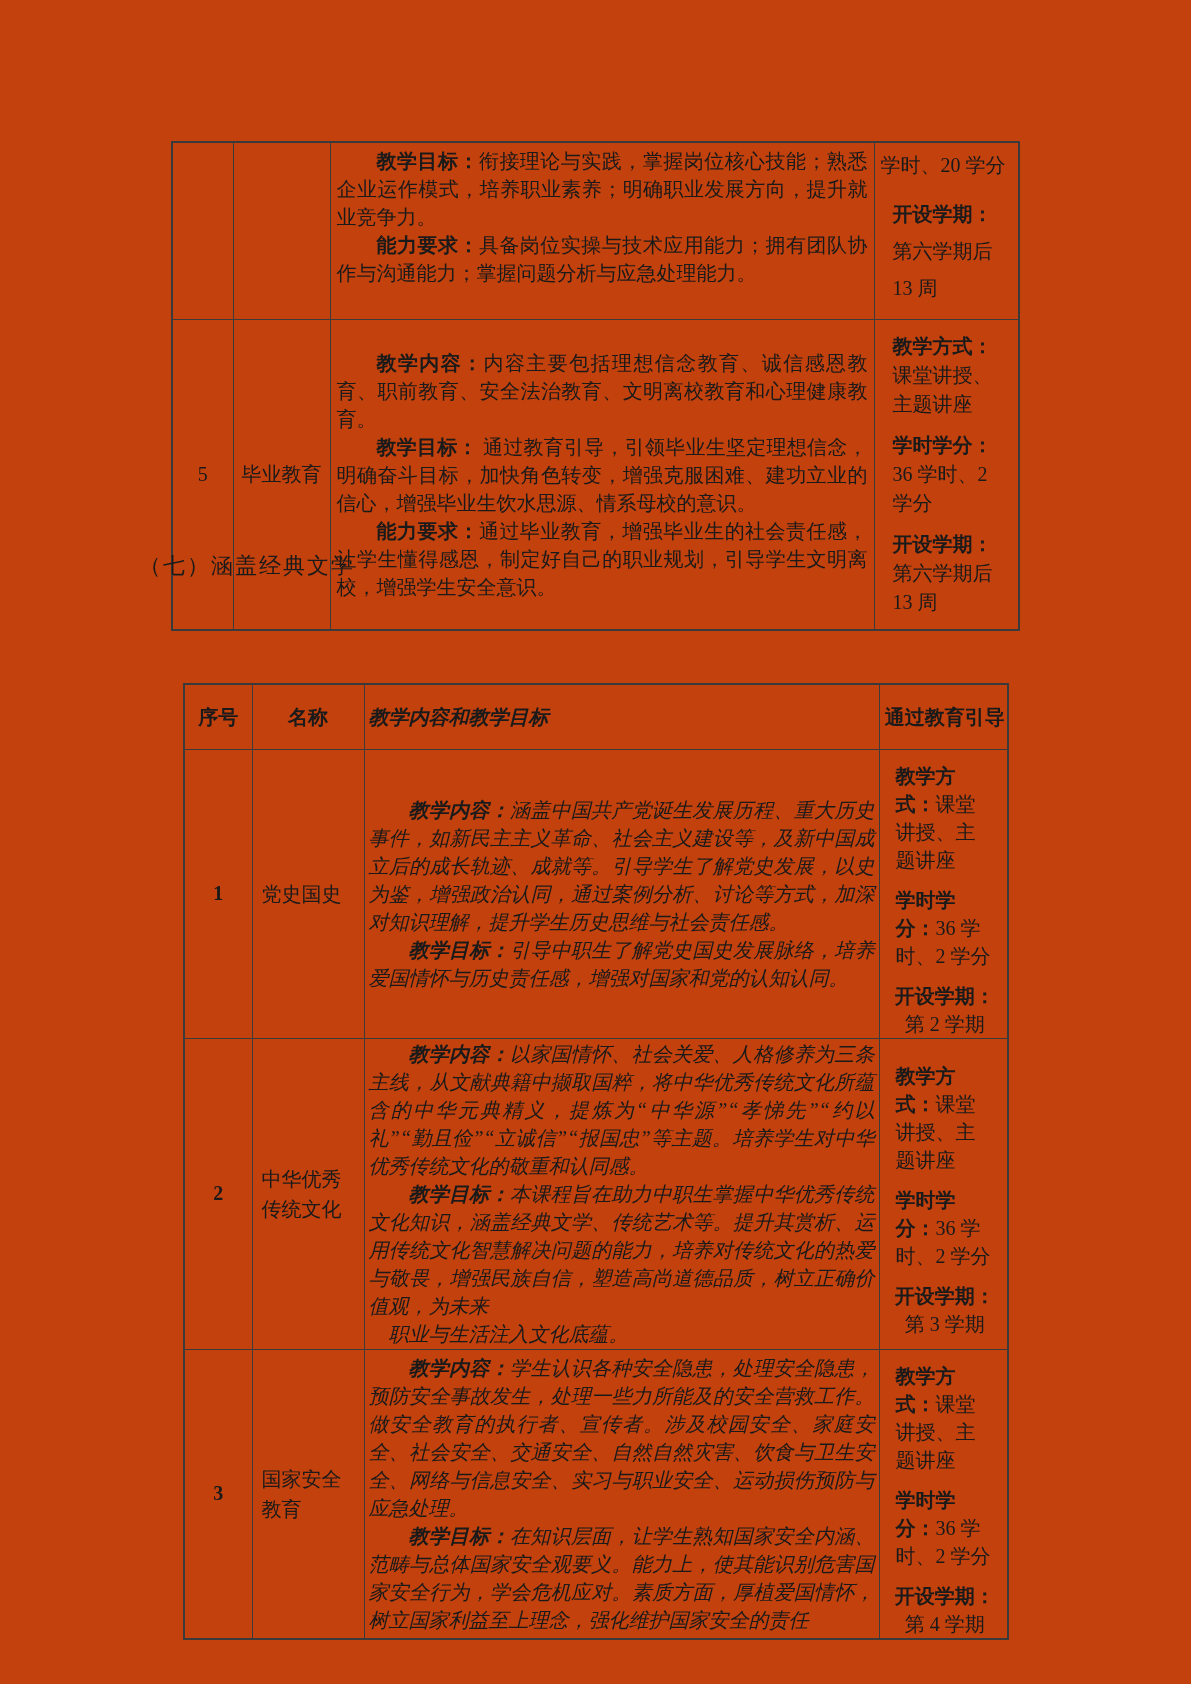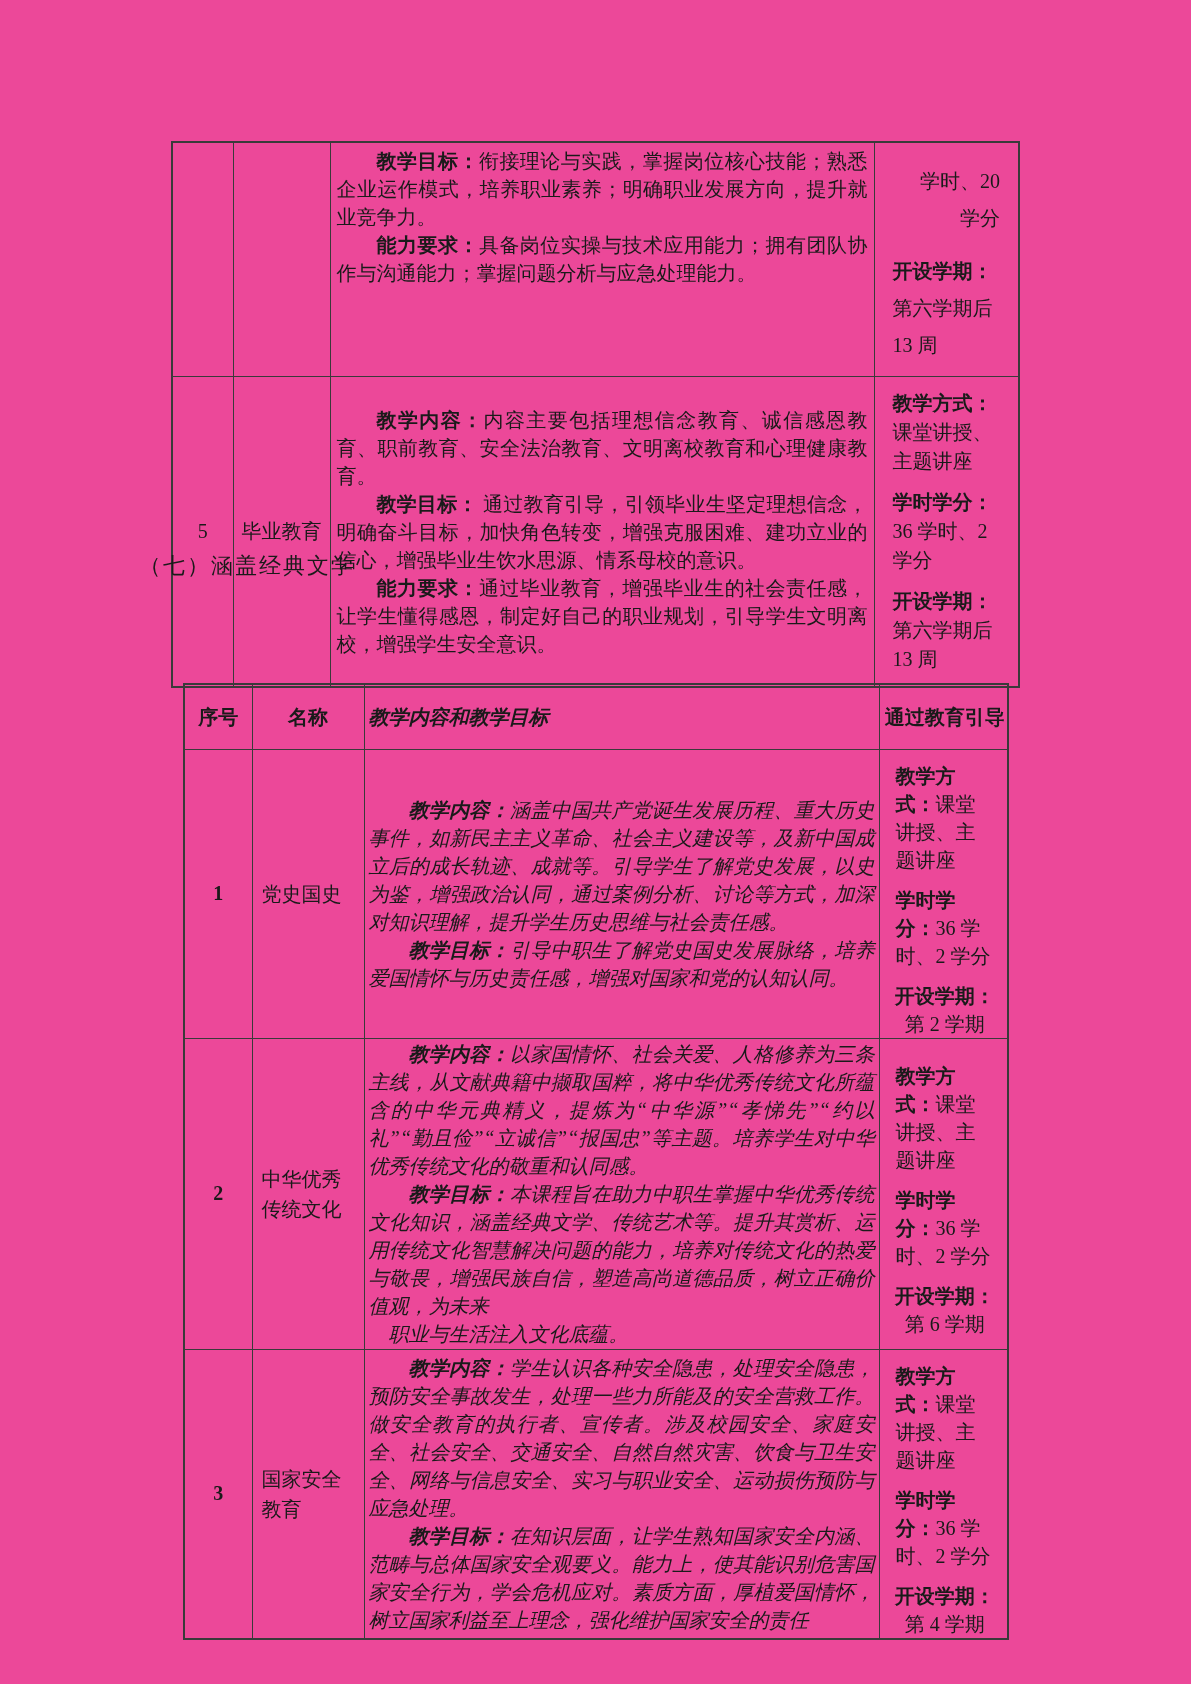--- a/index.html
+++ b/index.html
@@ -1,17 +1,17 @@
 <!DOCTYPE html>
 <html><head>
 <meta charset="utf-8">
 <style>
   html,body{margin:0;padding:0;background:#888;}
   .page{
-    position:relative;width:1191px;height:1684px;margin:0 auto;background:#ec4899;
+    position:relative;width:1191px;height:1684px;margin:0 auto;background:#c2410c;
     font-family:"Liberation Serif","DejaVu Serif",serif;color:#1a1a1a;
     overflow:hidden;
   }
   table.doc{border-collapse:collapse;table-layout:fixed;position:absolute;}
   table.doc td,table.doc th{border:1px solid #3a3a3a;box-sizing:border-box;}
   table.doc{border:2px solid #3a3a3a;}
 
   
   .tbl-top{left:171px;top:141px;width:849px;}
   .tbl-top .c-seq{width:61px;text-align:center;font-size:20px;vertical-align:middle;}
@@ -27,21 +27,21 @@
   .tbl-7{left:183px;top:683px;width:824px;}
   .tbl-7 th{font-size:20px;font-weight:700;vertical-align:middle;line-height:26px;padding:2px;}
   .tbl-7 .c-seq{width:68px;text-align:center;font-size:20px;vertical-align:middle;font-weight:700;}
   .tbl-7 .c-name{width:112px;font-size:20px;vertical-align:middle;padding:0 9px;line-height:30px;}
   .tbl-7 .c-content{width:515px;vertical-align:middle;padding:1px 4px;font-size:20px;line-height:28px;text-align:justify;font-style:italic;}
   .tbl-7 .c-req{width:129px;vertical-align:middle;padding:0 1px 0 4px;font-size:20px;line-height:28px;}
 
   .para{margin:0;text-indent:2em;}
   .para-flush{text-indent:0;margin-left:20px;}
   .plabel{font-weight:700;}
-  .req-line{margin:16px;text-align:right;}
+  .req-line{margin:0;}
   .req-seg{margin:12px;}
   .req-seg b{font-weight:700;}
   .req-sem{text-align:center;}
   .req-sem b{display:block;font-weight:700;}
   .req-sem span{display:block;}
 
   .section-heading{
     position:absolute;left:139px;top:551px;font-size:22px;letter-spacing:2px;
   }
   .table7-title{
@@ -123,21 +123,21 @@
         <td class="c-content">
           <p class="para"><b class="plabel">教学内容：</b><span>以家国情怀、社会关爱、人格修养为三条主线，从文献典籍中撷取国粹，将中华优秀传统文化所蕴含的中华元典精义，提炼为“中华源”“孝悌先”“约以礼”“勤且俭”“立诚信”“报国忠”等主题。培养学生对中华优秀传统文化的敬重和认同感。</span></p>
           <p class="para"><b class="plabel">教学目标：</b><span>本课程旨在助力中职生掌握中华优秀传统文化知识，涵盖经典文学、传统艺术等。提升其赏析、运用传统文化智慧解决问题的能力，培养对传统文化的热爱与敬畏，增强民族自信，塑造高尚道德品质，树立正确价值观，为未来</span></p>
           <p class="para para-flush"><span>职业与生活注入文化底蕴。</span></p>
         </td>
         <td class="c-req">
           <div class="req-seg"><b>教学方式：</b><span>课堂讲授、主题讲座</span></div>
           <div class="req-seg"><b>学时学分：</b><span>36 学时、2 学分</span></div>
           <div class="req-sem">
               <b>开设学期：</b>
-              <span>第 6 学期</span>
+              <span>第 3 学期</span>
             </div>
         </td>
       </tr>
 
       <tr style="height:280px;">
         <td class="c-seq">3</td>
         <td class="c-name">国家安全教育</td>
         <td class="c-content">
           <p class="para"><b class="plabel">教学内容：</b><span>学生认识各种安全隐患，处理安全隐患，预防安全事故发生，处理一些力所能及的安全营救工作。做安全教育的执行者、宣传者。涉及校园安全、家庭安全、社会安全、交通安全、自然自然灾害、饮食与卫生安全、网络与信息安全、实习与职业安全、运动损伤预防与应急处理。</span></p>
           <p class="para"><b class="plabel">教学目标：</b><span>在知识层面，让学生熟知国家安全内涵、范畴与总体国家安全观要义。能力上，使其能识别危害国家安全行为，学会危机应对。素质方面，厚植爱国情怀，树立国家利益至上理念，强化维护国家安全的责任</span></p>

